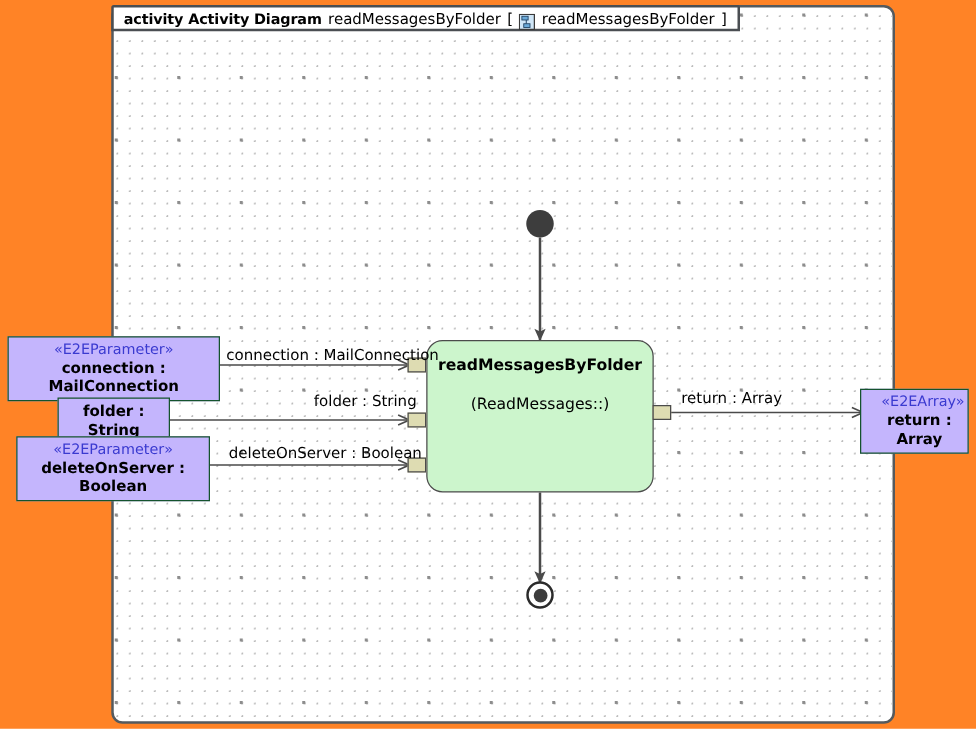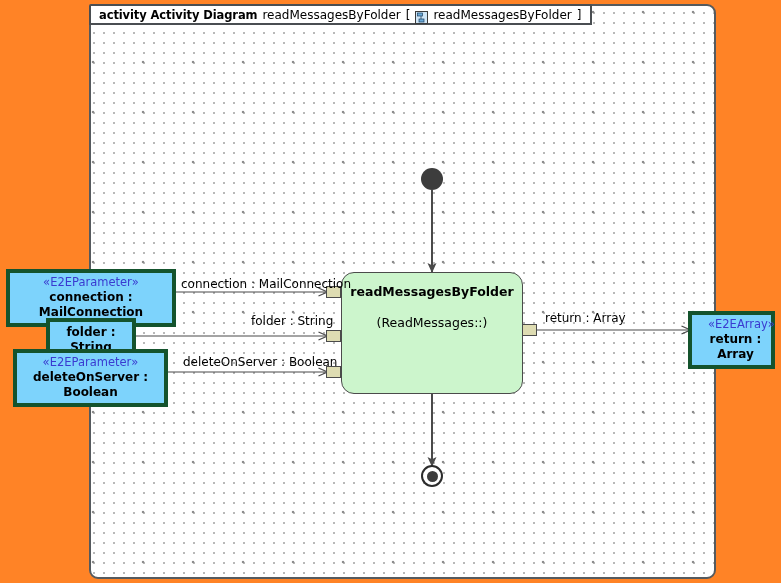--- a/index.html
+++ b/index.html
@@ -72,22 +72,22 @@
   }
 
   
   .node{
     position:absolute;
     box-sizing:border-box;
     text-align:center;
     z-index:10;
   }
   .param{
-    background:#7dd3fc;
-    border:4px solid #14532d;
+    background:#c4b5fd;
+    border:1px solid #14532d;
     font-size:11.5px;
     line-height:15px;
     padding:2px 8px 3px 8px;
   }
   .param .stereo{
     color:#3a3ad0;
     font-size:11.5px;
     display:block;
   }
   .param .nm{

